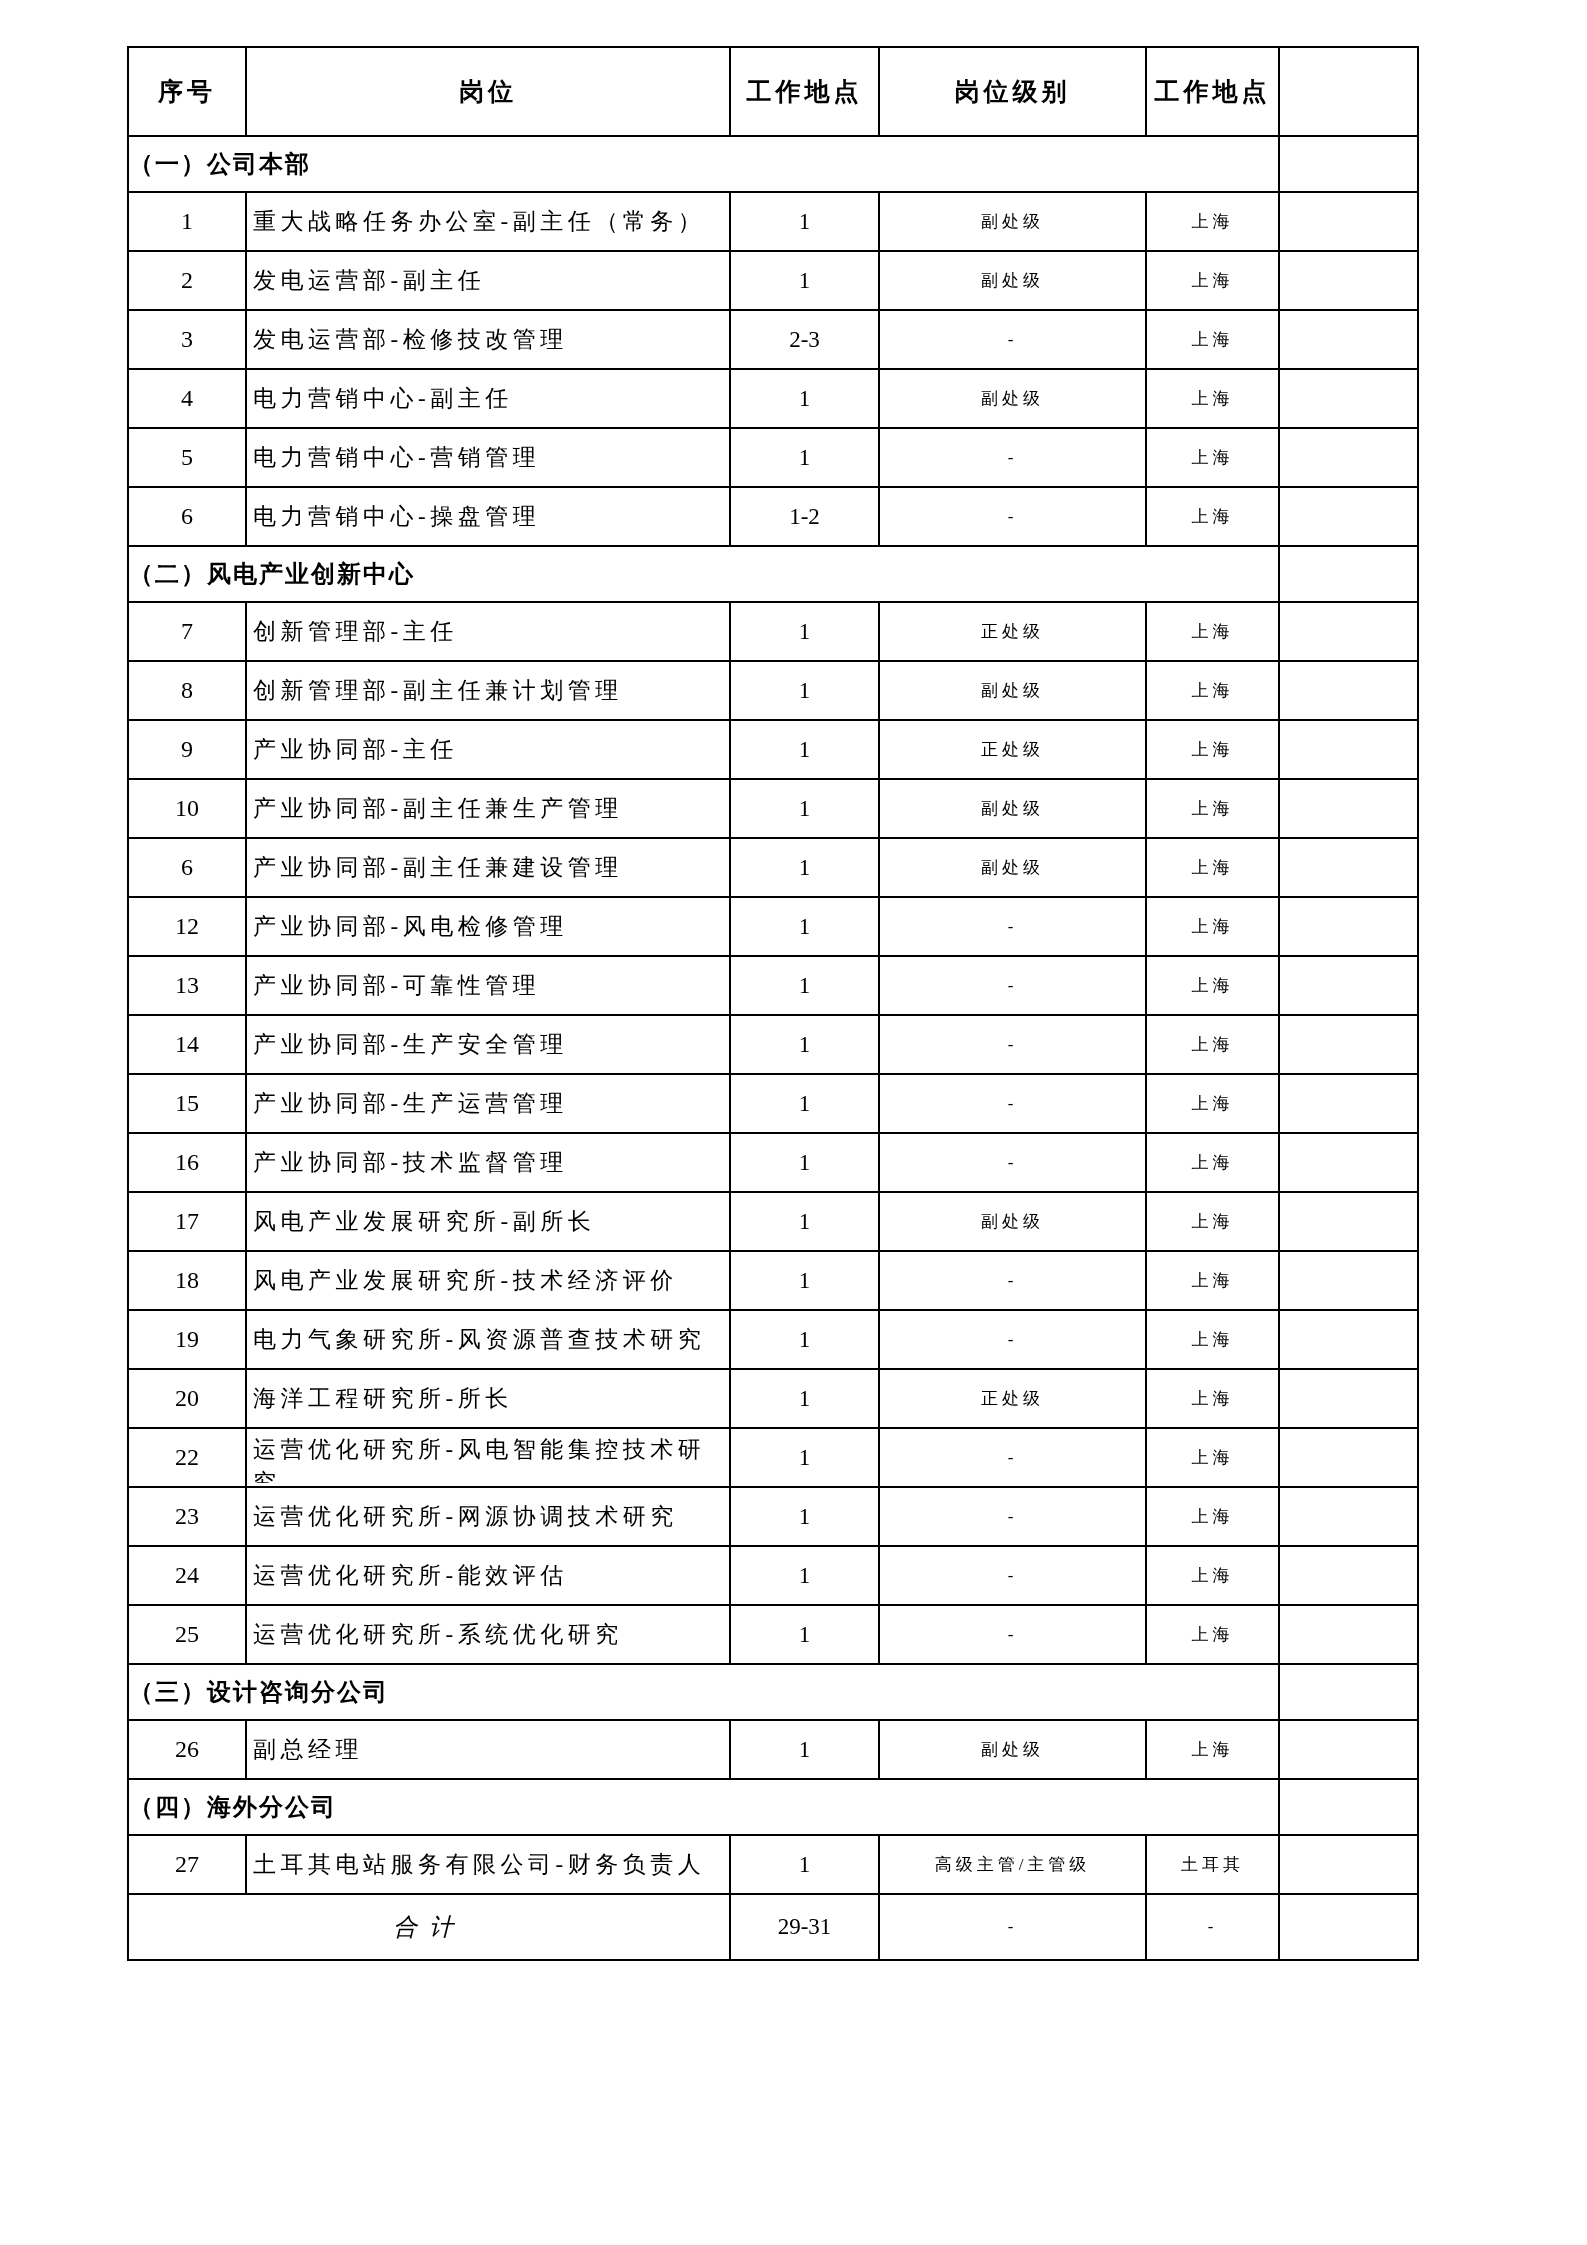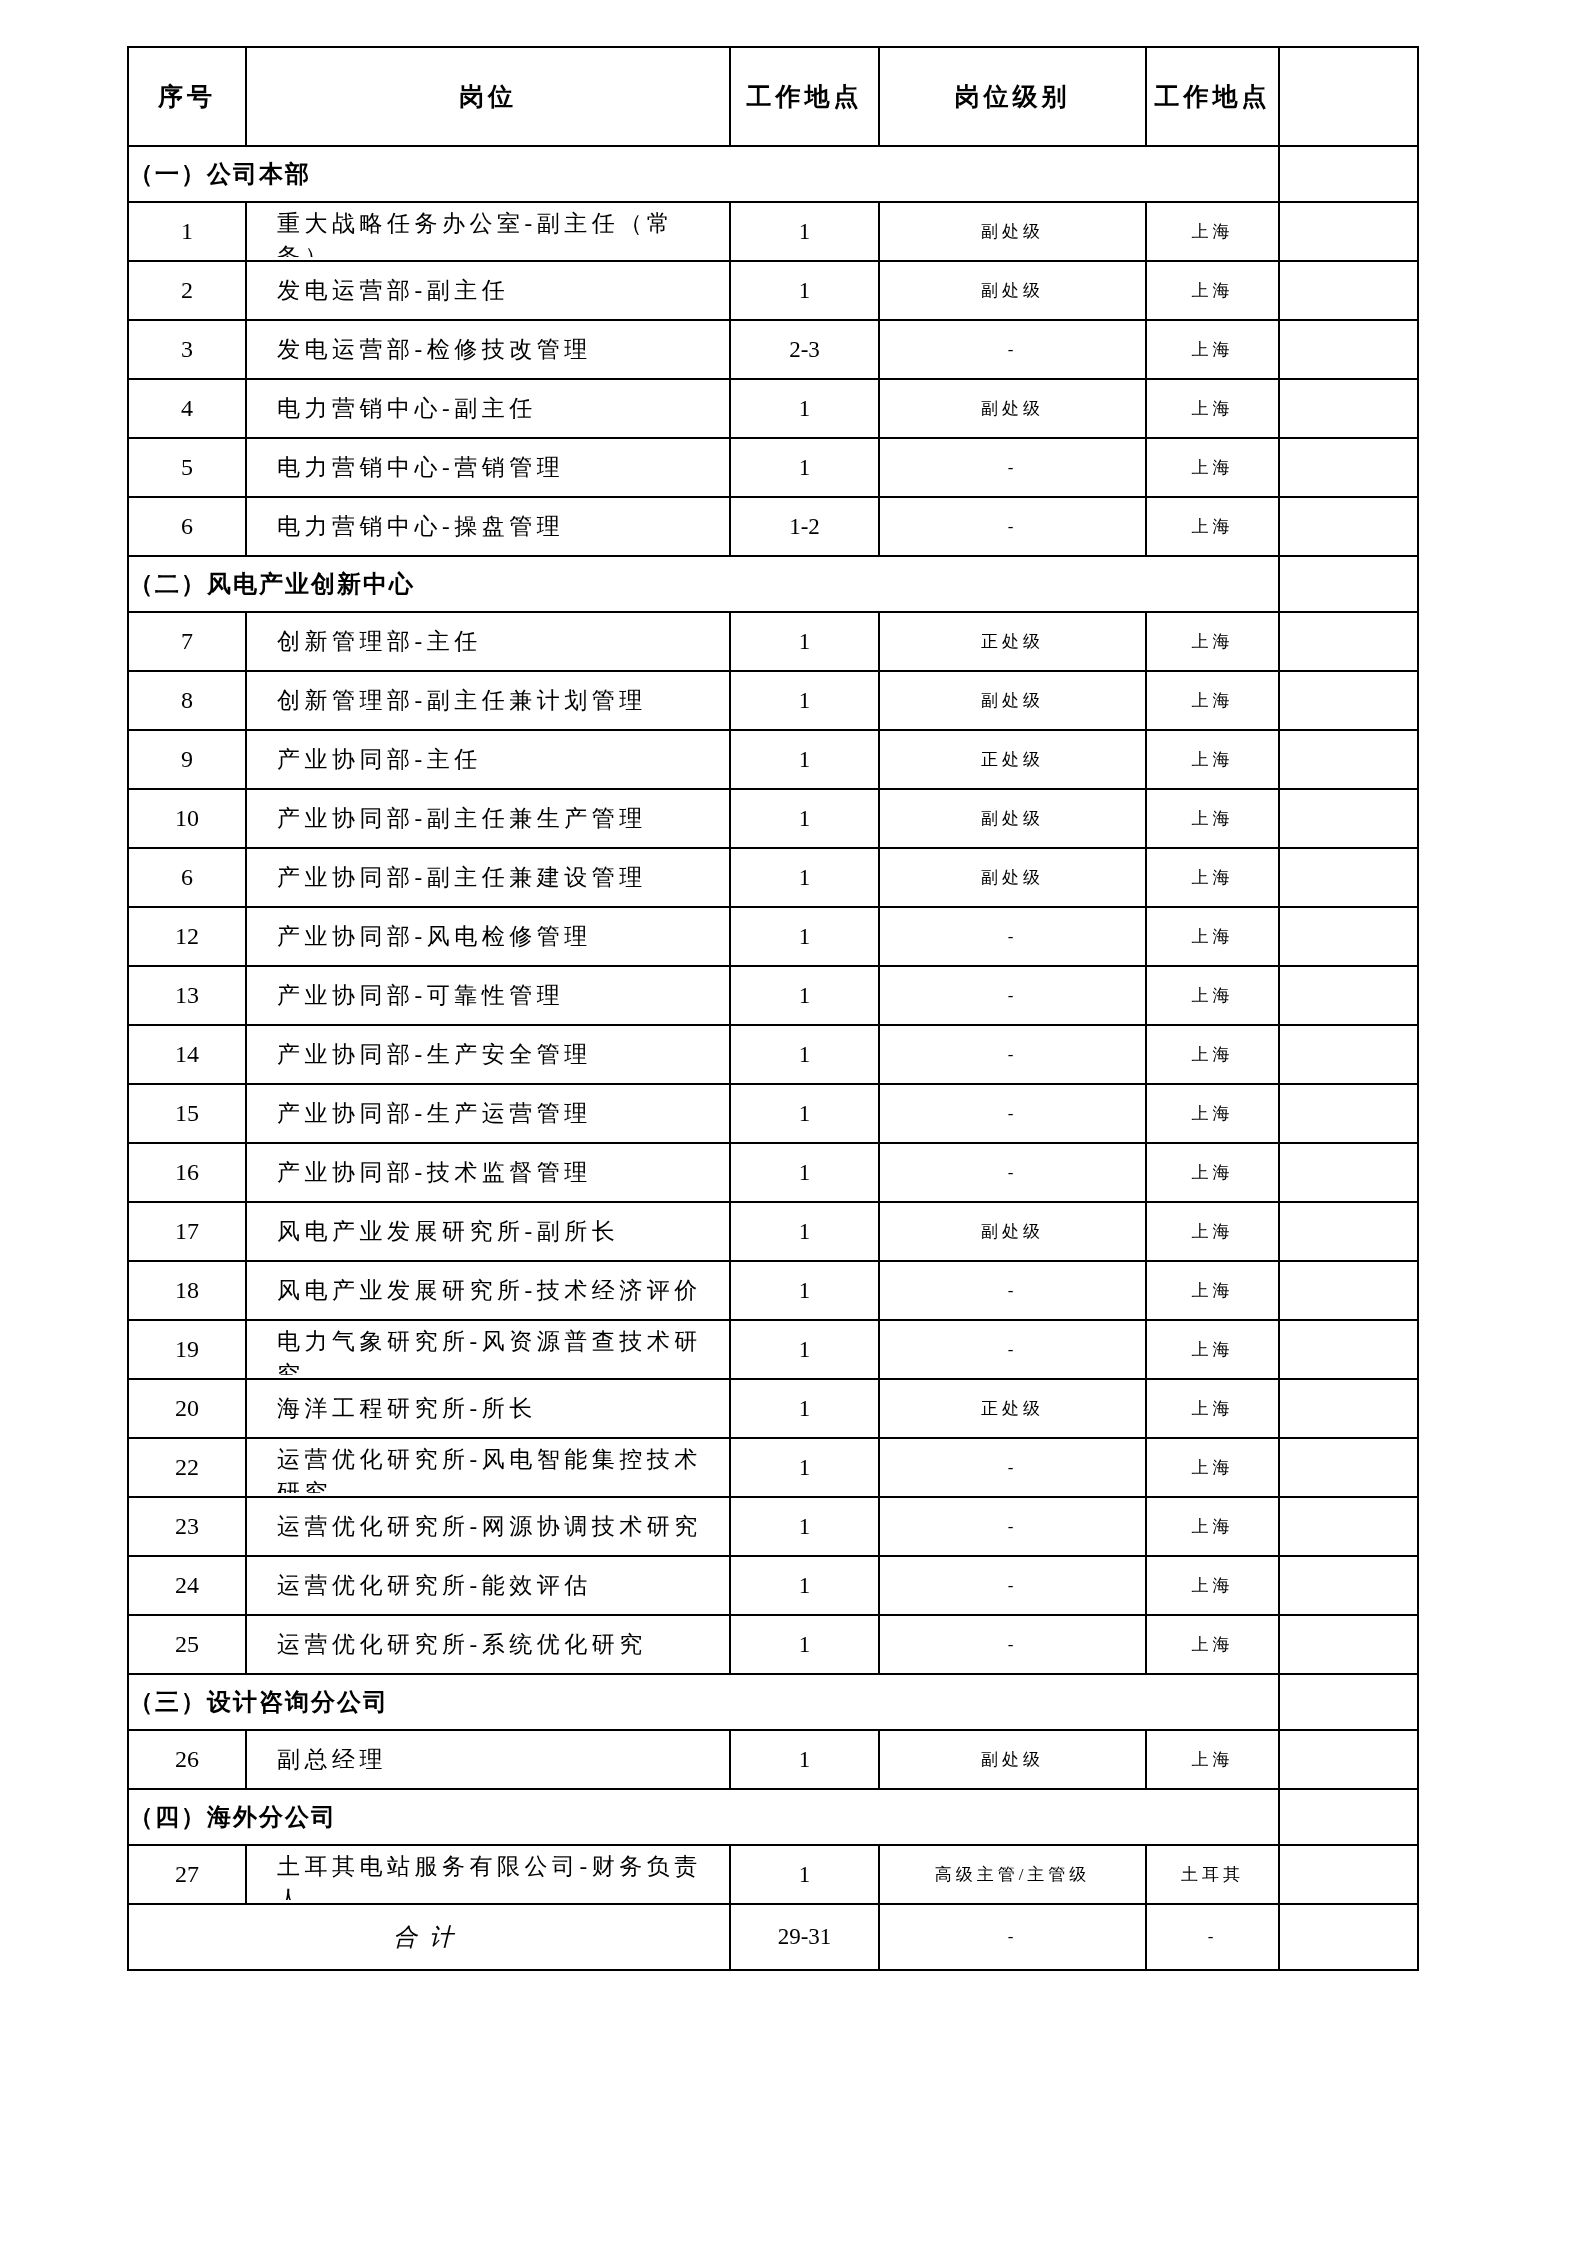--- a/index.html
+++ b/index.html
@@ -28,21 +28,21 @@
     border-collapse: collapse;
     table-layout: fixed;
   }
   table.recruit th,
   table.recruit td {
     border: 2px solid #000000;
     padding: 0;
     overflow: hidden;
     background: #ffffff;
   }
-  thead tr.header-row { height: 99px; margin-top: 8px; }
+  thead tr.header-row { height: 89px; margin-top: 8px; }
   th.hdr {
     font-weight: bold;
     font-size: 25px;
     letter-spacing: 4px;
     text-align: center;
     vertical-align: middle;
   }
   tr.section-row { height: 56px; }
   td.section-cell {
     font-weight: bold;
@@ -65,21 +65,20 @@
   }
   .pos-text {
     font-size: 23px;
     letter-spacing: 4.5px;
     line-height: 33px;
     max-height: 50px;
     overflow: hidden;
     padding-left: 6px;
     padding-right: 2px;
     word-break: break-all;
-    margin-left: 24px;
   }
   td.td-count {
     text-align: center;
     font-size: 23px;
     vertical-align: middle;
   }
   td.td-level, td.td-loc {
     text-align: center;
     font-size: 17px;
     letter-spacing: 4px;

